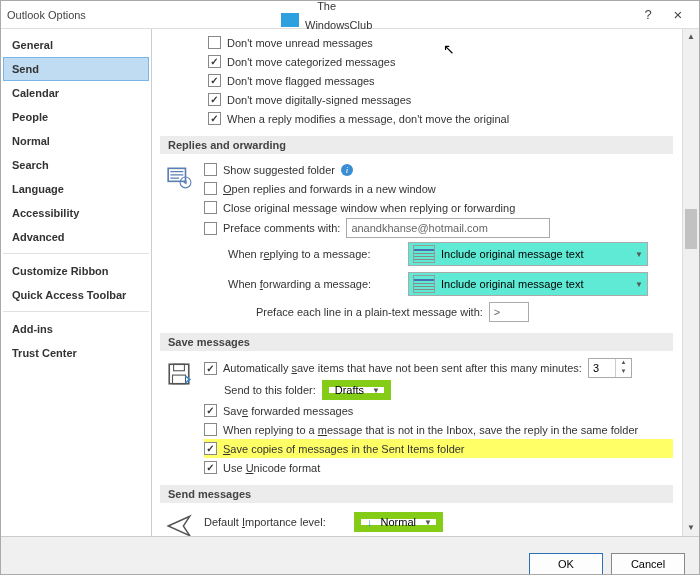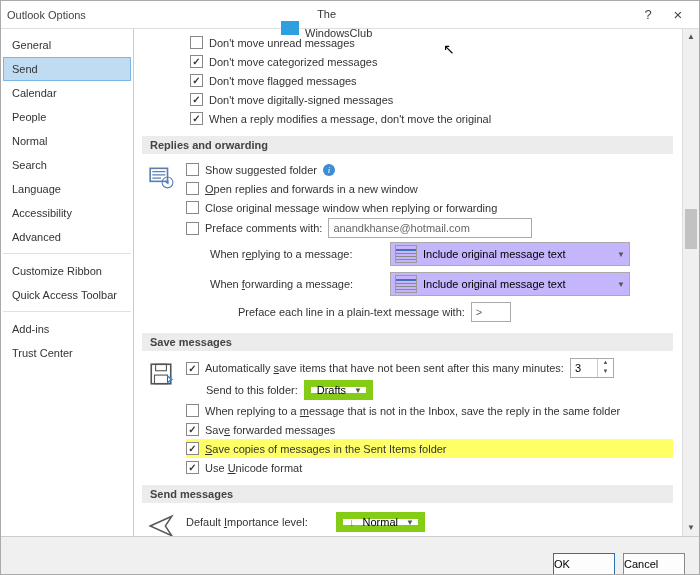--- a/index.html
+++ b/index.html
@@ -2,21 +2,21 @@
 <html><head>
 <meta charset="utf-8">
 <style>
 * { box-sizing: border-box; margin: 0; padding: 0; font-family: "Segoe UI", Tahoma, sans-serif; font-size: 11px; }
 body { background: #fff; width: 700px; height: 575px; overflow: hidden; border: 1px solid #aaa; position: relative; }
 .titlebar { height: 28px; background: #fff; display: flex; align-items: center; padding: 0 6px; border-bottom: 1px solid #ddd; }
 .titlebar .title { flex: 1; color: #444; }
 .titlebar .help, .titlebar .close { width: 30px; text-align: center; color: #444; cursor: default; font-size: 13px; }
 .titlebar .close { font-size: 15px; }
 .main { display: flex; height: 508px; }
-.sidebar { width: 133px; border-right: 1px solid #ccc; padding: 4px 2px; }
+.sidebar { width: 151px; border-right: 1px solid #ccc; padding: 4px 2px; font-weight: bold; }
 .sidebar .item { padding: 5px 8px; color: #333; cursor: default; border: 1px solid transparent; }
 .sidebar .item.selected { background: #c0dcf3; border: 1px solid #7ab6e8; }
 .sidebar .spacer { height: 6px; border-top: 1px solid #e0e0e0; margin: 4px 0 0 0; }
 .content-wrap { flex: 1; position: relative; }
 .content { position: absolute; inset: 0 18px 0 0; overflow: hidden; padding: 4px 8px 0 8px; }
 .scroll-track { position: absolute; right: 0; top: 0; width: 17px; height: 100%; background: #f0f0f0; border-left: 1px solid #ddd; }
 .scroll-btn { height: 17px; background: #f0f0f0; text-align: center; line-height: 15px; color: #555; font-size: 8px; }
 .scroll-thumb { position: absolute; left: 2px; right: 2px; top: 180px; height: 40px; background: #c2c2c2; }
 .row { display: flex; align-items: center; padding: 1px 0 1px 48px; gap: 6px; min-height: 19px; }
 .chk { width: 13px; height: 13px; border: 1px solid #888; display: inline-flex; align-items: center; justify-content: center; background: #fff; font-size: 10px; color: #333; flex-shrink: 0; }
@@ -24,36 +24,36 @@
 .lbl { color: #333; }
 .lbl u { text-decoration: underline; }
 .section-hdr { background: #ececec; padding: 3px 8px; margin: 8px 0 6px 0; font-weight: 600; color: #444; }
 .section-body { display: flex; gap: 6px; }
 .section-icon { width: 38px; display: flex; justify-content: center; padding-top: 4px; flex-shrink: 0; }
 .section-rows { flex: 1; }
 .section-rows .row { padding-left: 0; }
 .field-row { display: flex; align-items: center; gap: 10px; padding: 3px 0; }
 .field-lbl { color: #333; min-width: 170px; }
 .txt-input { border: 1px solid #aaa; padding: 2px 4px; height: 20px; color: #666; }
-.dropdown { border: 1px solid #aaa; height: 24px; display: flex; align-items: center; padding: 0 4px; background: #c4b5fd; gap: 6px; }
+.dropdown { border: 1px solid #aaa; height: 24px; display: flex; align-items: center; padding: 0 4px; background: #5eead4; gap: 6px; }
 .dropdown .dd-icon { width: 22px; height: 18px; background: linear-gradient(#4a6fb0,#4a6fb0) 0 3px/22px 2px no-repeat, linear-gradient(#888,#888) 0 7px/22px 1px no-repeat, linear-gradient(#888,#888) 0 10px/22px 1px no-repeat, linear-gradient(#888,#888) 0 13px/22px 1px no-repeat; border:1px solid #999; }
 .dropdown .dd-text { flex: 1; }
 .dropdown .dd-arrow { color: #555; font-size: 8px; }
 .small-dd { border: 7px solid #84cc16; height: 20px; display: inline-flex; align-items: center; padding: 0 4px 0 6px; gap: 8px; background: #fff; }
 .small-dd .dd-arrow { font-size: 8px; color: #555; }
 .spin { border: 1px solid #aaa; width: 44px; height: 20px; display: inline-flex; }
 .spin input { border: none; width: 26px; padding-left: 4px; font-size: 11px; }
 .spin .spin-btns { width: 16px; display: flex; flex-direction: column; border-left: 1px solid #ccc; }
 .spin .spin-btns div { height: 9px; text-align: center; font-size: 6px; line-height: 7px; color: #555; }
 .info-icon { display:inline-block; width:12px; height:12px; border-radius:50%; background:#3b8dd4; color:#fff; font-size:9px; text-align:center; line-height:12px; font-style: italic; font-family: serif; }
 .hl { background: #ffff66; }
 .footer { position: absolute; left: 0; right: 0; bottom: 0; height: 38px; border-top: 1px solid #ccc; display: flex; justify-content: flex-end; align-items: center; gap: 8px; padding-right: 14px; background: #f0f0f0; }
-.btn { width: 62px; height: 22px; border: 1px solid #888; background: #fdfdfd; text-align: left; line-height: 20px; cursor: default; margin-top: 16px; }
+.btn { width: 74px; height: 22px; border: 1px solid #888; background: #fdfdfd; text-align: center; line-height: 20px; cursor: default; margin-top: 16px; }
 .btn.primary { border: 1px solid #2b6fb5; }
-.watermark { position: absolute; top: 8px; left: 280px; font-size: 22px; color: #333; font-weight: 400; pointer-events: none; line-height: 1.05; }
+.watermark { position: absolute; top: 0; left: 280px; font-size: 22px; color: #333; font-weight: 400; pointer-events: none; line-height: 1.05; }
 .watermark .sq { display:inline-block; width:18px; height:14px; background:#2ea0df; vertical-align: 2px; margin-right:6px; }
 .cursor { position:absolute; top:40px; left:442px; font-size:14px; color:#000; pointer-events:none; }
 svg.ic { width: 26px; height: 26px; }
 .pref-row { display:flex; align-items:center; gap:6px; padding:3px 0 3px 52px; }
 </style>
 </head>
 <body>
 
 <div class="titlebar">
   <span class="title">Outlook Options</span>
@@ -185,26 +185,26 @@
               </span>
           </div>
           <div class="row" style="padding-left:20px;">
               <span class="lbl">Send to this folder:</span>
             <span class="small-dd">
                 <span>Drafts</span>
                 <span class="dd-arrow">▼</span>
               </span>
           </div>
           <div class="row">
+              <span class="chk checked"></span>
+              <span class="lbl">Sav<u>e</u> forwarded messages</span>
+            </div>
+          <div class="row">
               <span class="chk"></span>
               <span class="lbl">When replying to a <u>m</u>essage that is not in the Inbox, save the reply in the same folder</span>
-            </div>
-          <div class="row">
-              <span class="chk checked"></span>
-              <span class="lbl">Sav<u>e</u> forwarded messages</span>
             </div>
           <div class="row hl">
               <span class="chk checked"></span>
               <span class="lbl"><u>S</u>ave copies of messages in the Sent Items folder</span>
             </div>
           <div class="row">
               <span class="chk checked"></span>
               <span class="lbl">Use <u>U</u>nicode format</span>
             </div>
         </div>

